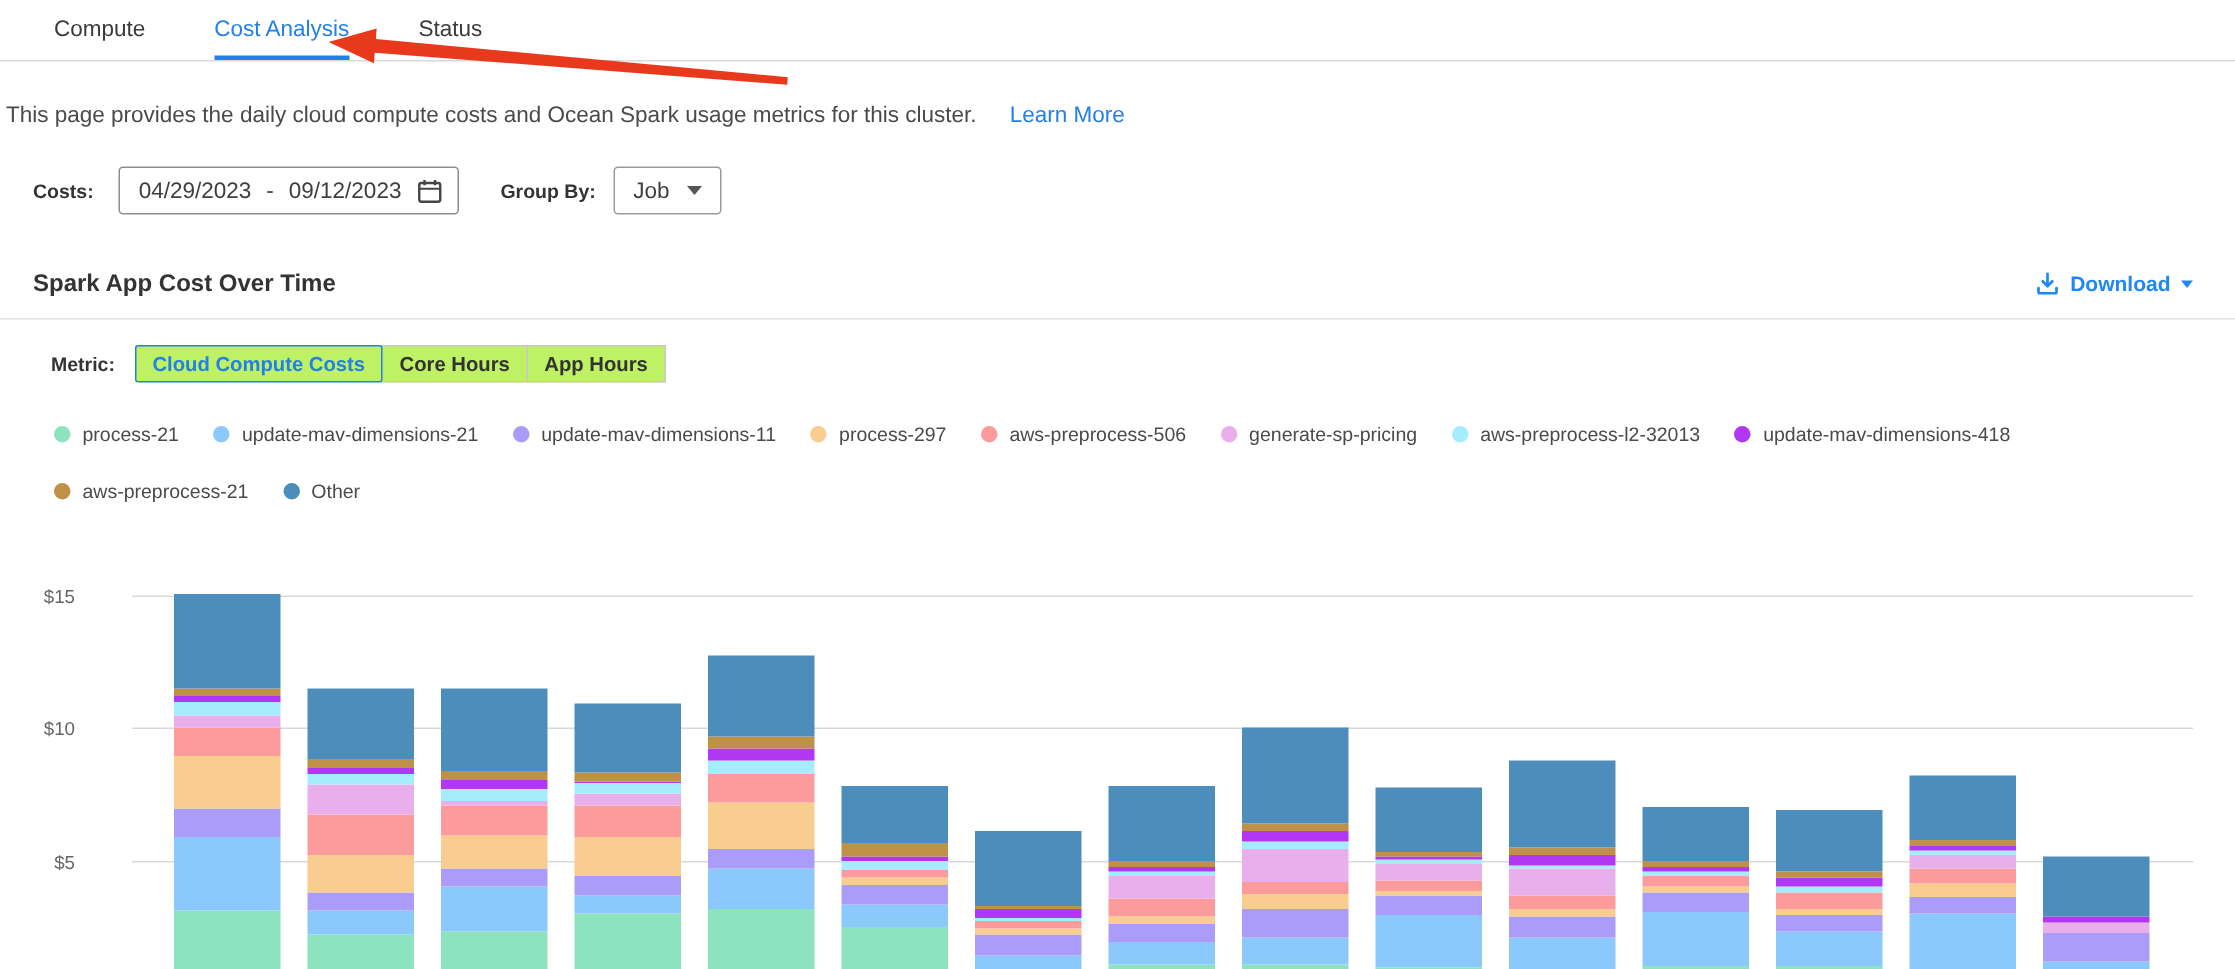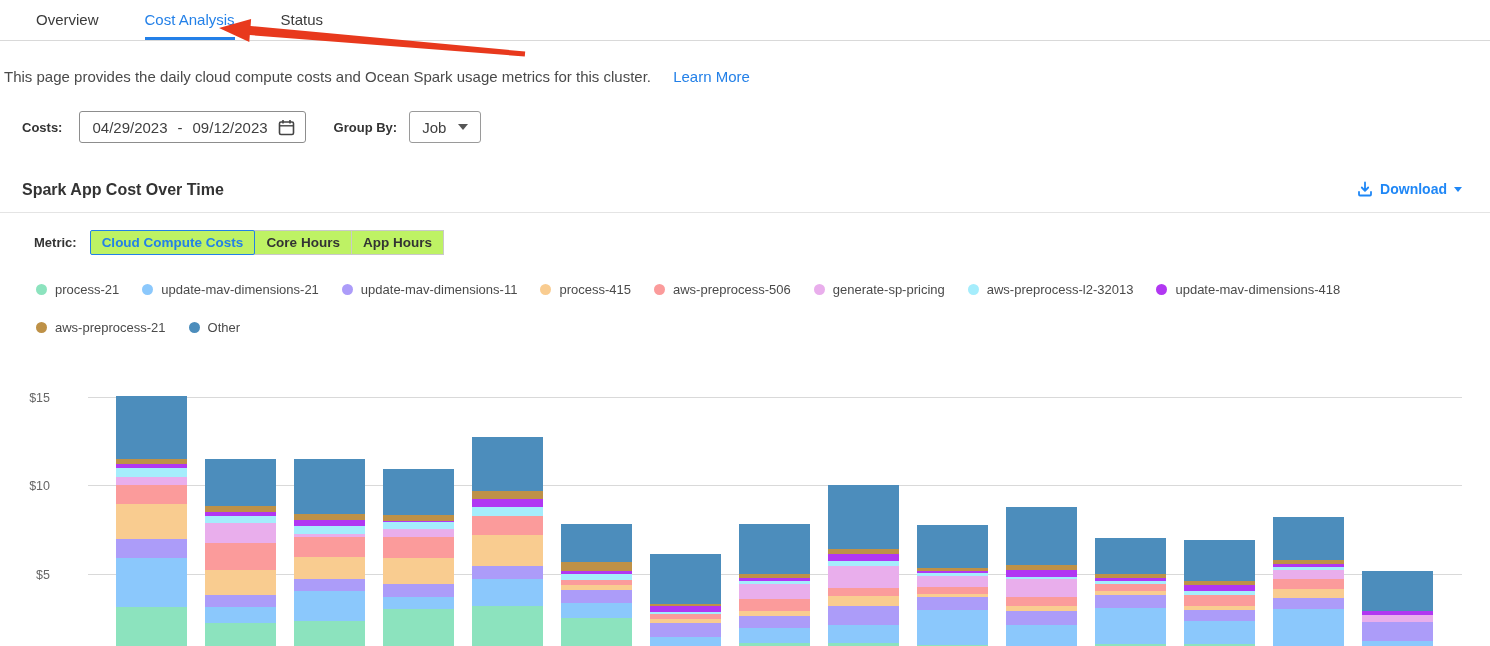--- a/index.html
+++ b/index.html
@@ -53,21 +53,21 @@
   .ylab { position:absolute; right:1412px; width:60px; text-align:right; font-size:12.5px; color:#666; transform:translateY(-50%); }
   .bar { position:absolute; bottom:1px; width:71px; }
   .seg { position:absolute; left:0; width:71px; }
 </style>
 </head>
 <body>
 
 <div class="page">
 
   <div class="tabbar">
-    <div class="tab">Overview</div>
+    <div class="tab">Compute</div>
     <div class="tab active">Cost Analysis</div>
     <div class="tab">Status</div>
   </div>
 
   <svg class="arrow-svg" viewBox="0 0 330 56">
     <polygon fill="#e8391d" points="14,20 46.1,11.0 45.6,18.0 320.2,43.5 319.8,48.5 44.8,27.1 44.3,34.1"></polygon>
   </svg>
 
   <div class="desc">
     <span>This page provides the daily cloud compute costs and Ocean Spark usage metrics for this cluster.</span>
@@ -122,21 +122,21 @@
       <span class="legend-item">
         <span class="legend-dot" style="background: rgb(139, 200, 252);"></span>
         <span>update-mav-dimensions-21</span>
       </span>
       <span class="legend-item">
         <span class="legend-dot" style="background: rgb(172, 156, 249);"></span>
         <span>update-mav-dimensions-11</span>
       </span>
       <span class="legend-item">
         <span class="legend-dot" style="background: rgb(249, 204, 144);"></span>
-        <span>process-415</span>
+        <span>process-297</span>
       </span>
       <span class="legend-item">
         <span class="legend-dot" style="background: rgb(251, 155, 155);"></span>
         <span>aws-preprocess-506</span>
       </span>
       <span class="legend-item">
         <span class="legend-dot" style="background: rgb(233, 174, 236);"></span>
         <span>generate-sp-pricing</span>
       </span>
       <span class="legend-item">

